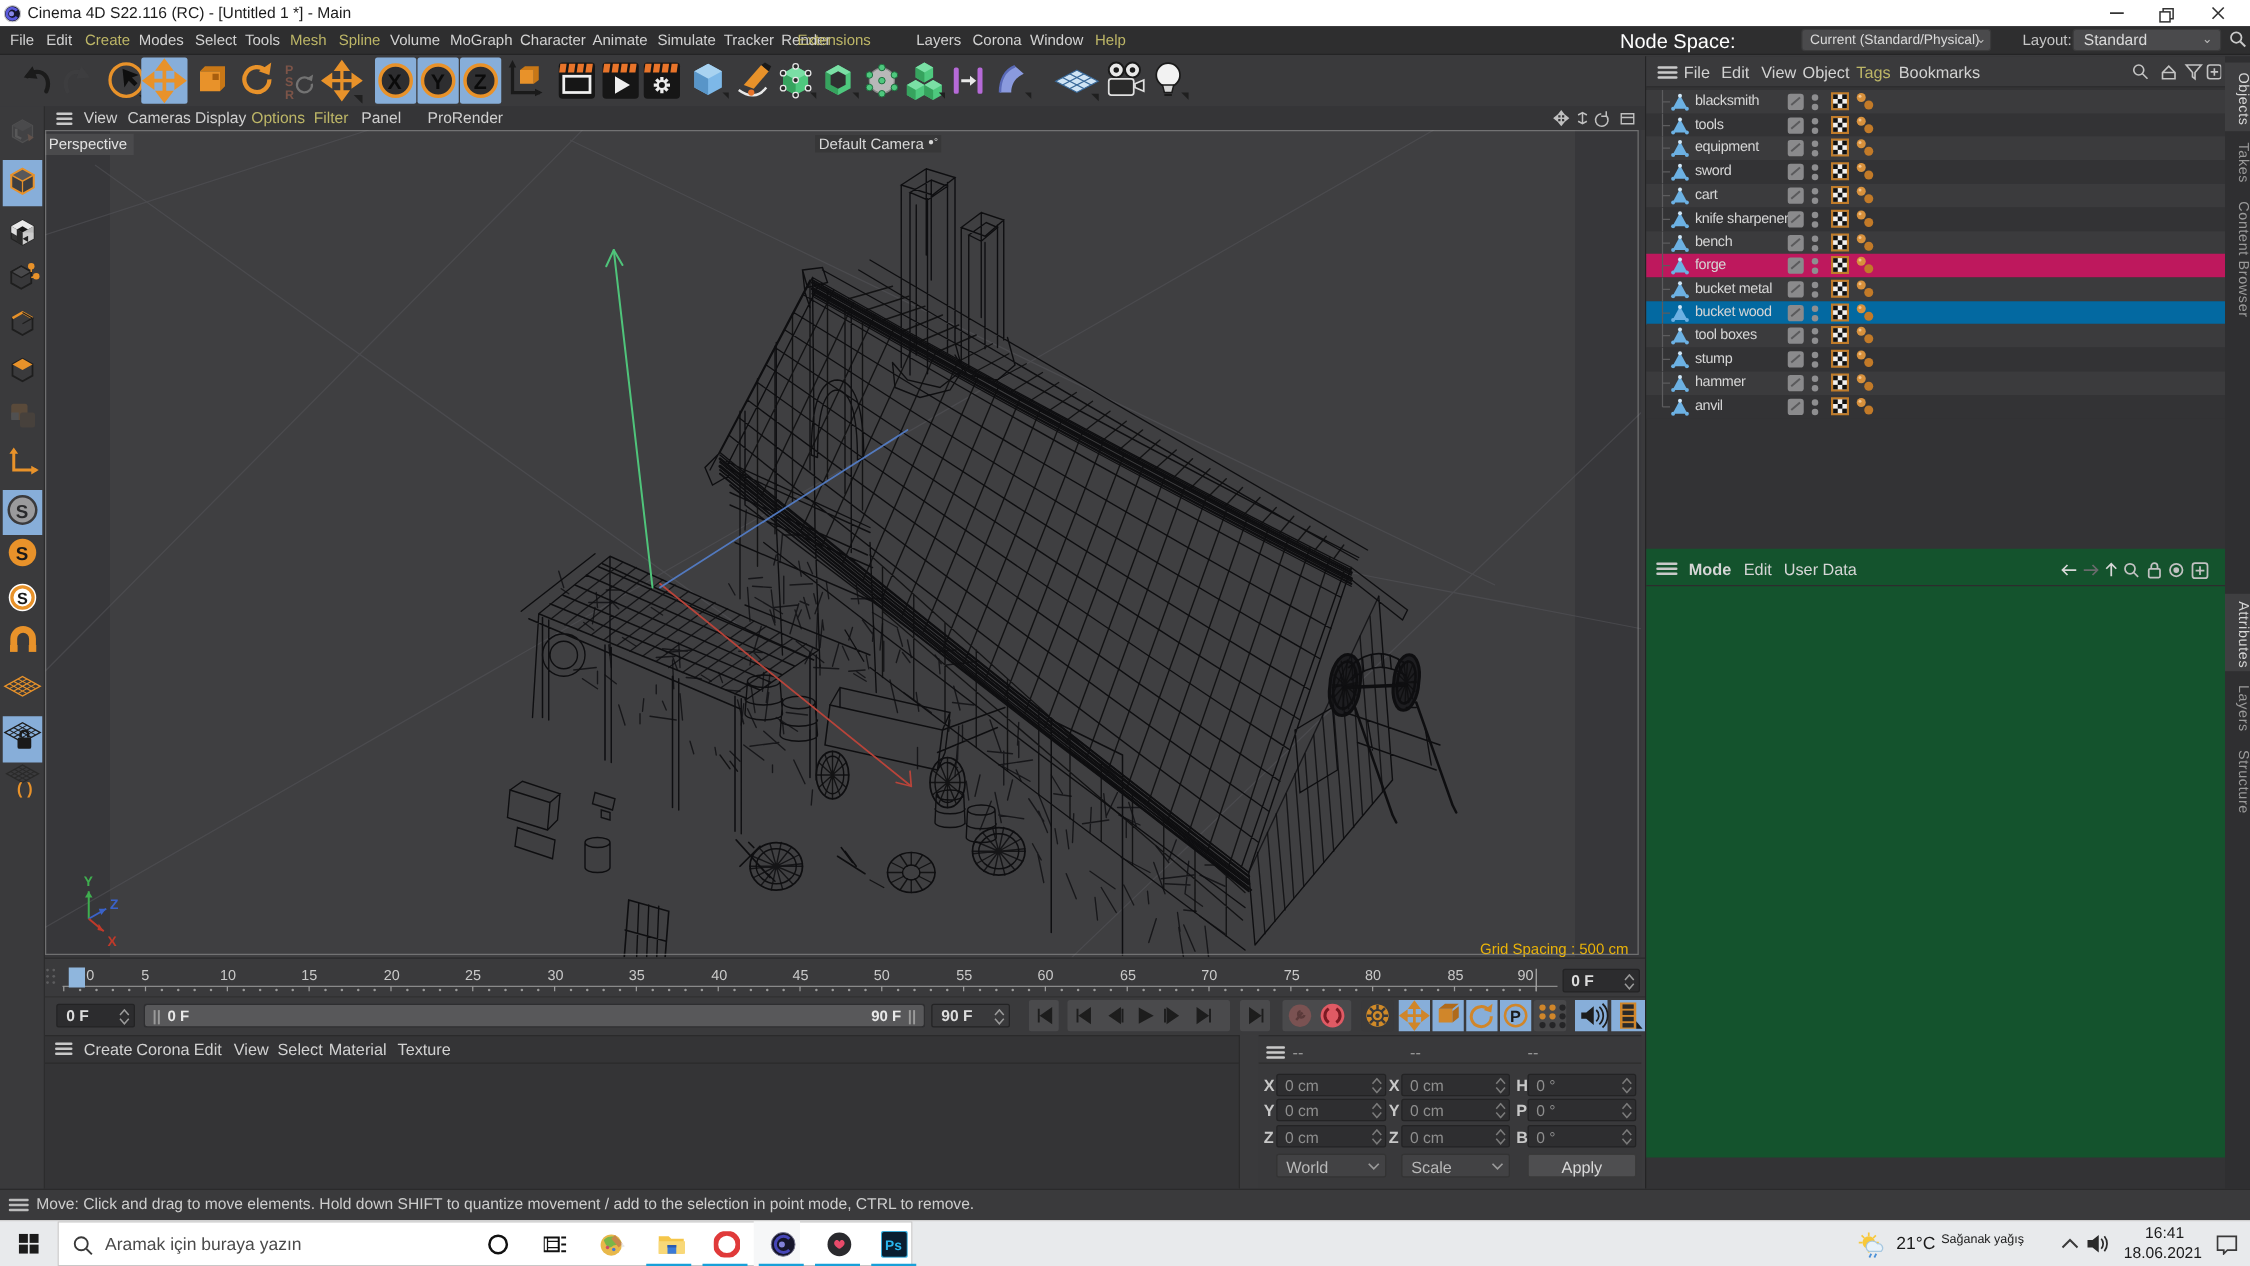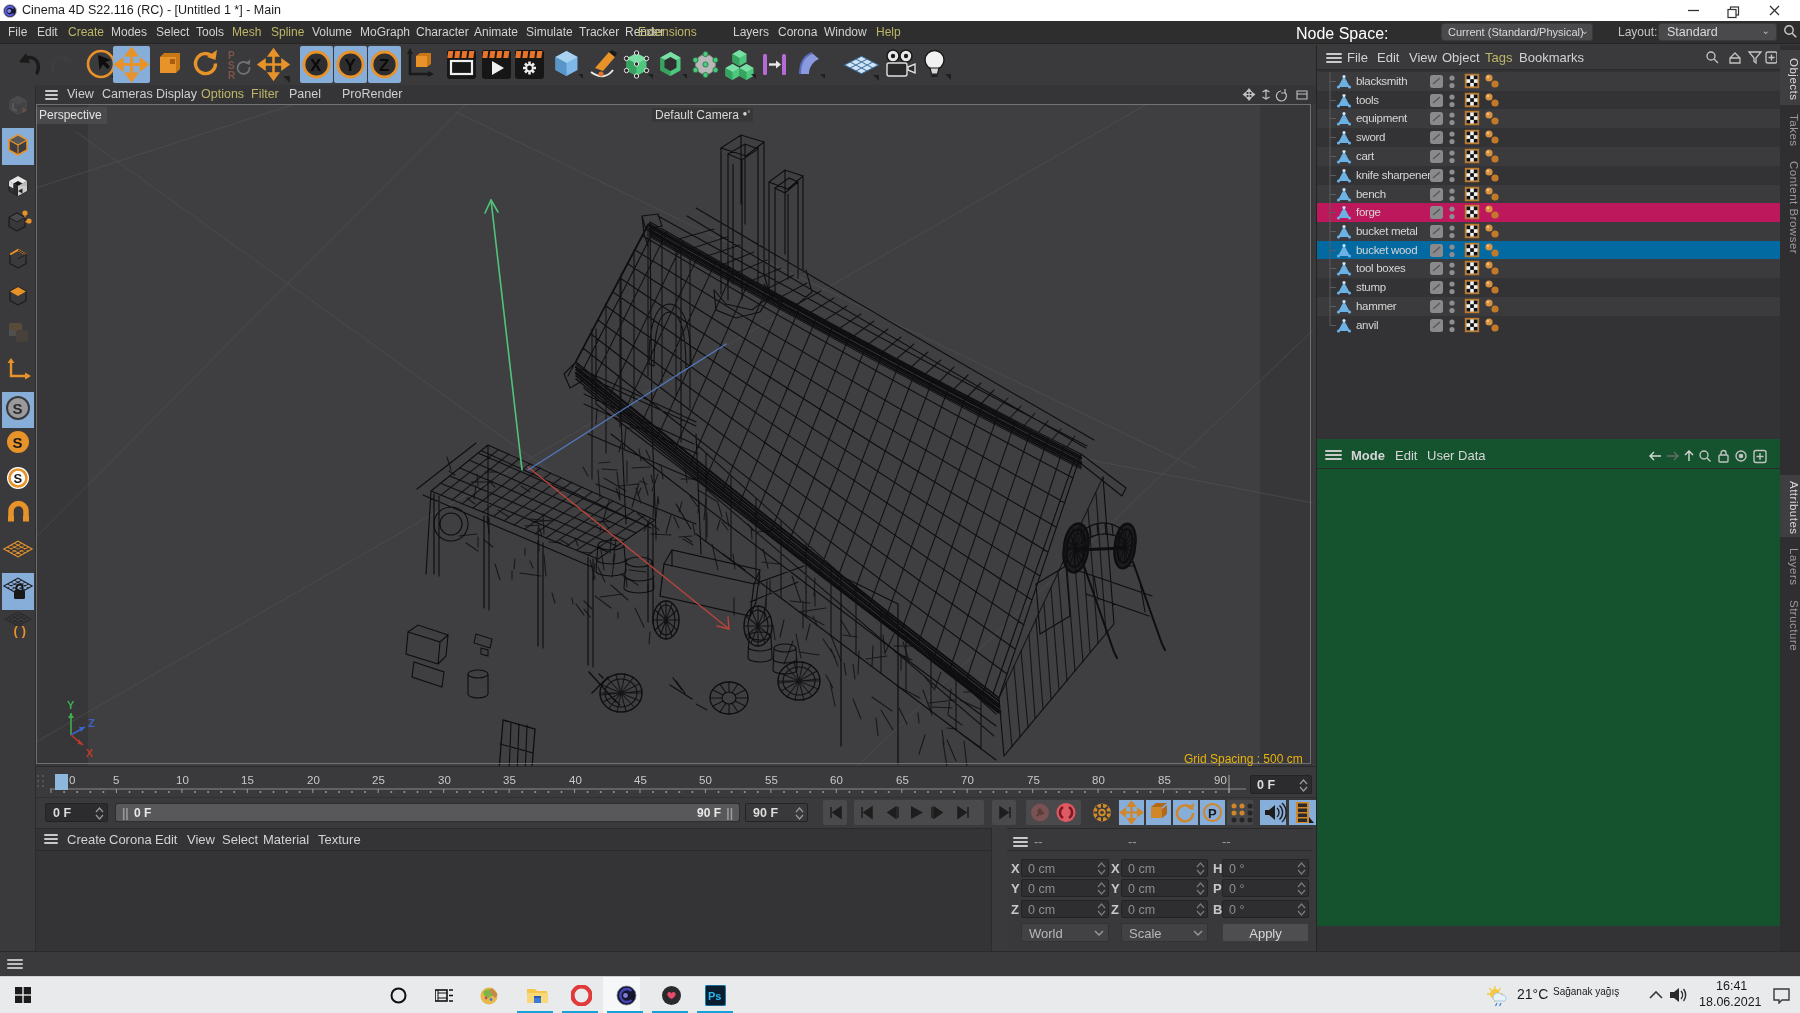--- a/index.html
+++ b/index.html
@@ -1373,30 +1373,38 @@
 <div class="vtab act" style="top:430px;height:62px;padding-top:4px">Attributes</div>
 <div class="vtab" style="top:497px;height:46px;padding-top:4px">Layers</div>
 <div class="vtab" style="top:547px;height:64px;padding-top:4px">Structure</div>
 </div>
 <div class="abs" id="statusbar">
  <div class="ham" style="left:7px;top:7px;width:16px">
       <b style="background:#bdbdbd"></b>
       <b style="background:#bdbdbd"></b>
       <b style="background:#bdbdbd"></b>
     </div>
+ <span class="abs" style="left:29px;top:4px">Move: Click and drag to move elements. Hold down SHIFT to quantize movement / add to the selection in point mode, CTRL to remove.</span>
 </div>
 <div class="abs" id="taskbar">
  <svg class="abs" style="left:15px;top:10px" width="16" height="16">
       <g fill="#1b1b1b">
         <rect x="0" y="0" width="7.3" height="7.3"></rect>
         <rect x="8.7" y="0" width="7.3" height="7.3"></rect>
         <rect x="0" y="8.7" width="7.3" height="7.3"></rect>
         <rect x="8.7" y="8.7" width="7.3" height="7.3"></rect>
       </g>
     </svg>
+ <div class="abs" style="left:46px;top:0;width:684px;height:36px;background:#fff;border:1px solid #c8c8c8">
+  <svg class="abs" style="left:11px;top:10px" width="17" height="17">
+        <circle cx="7" cy="7" r="5.2" fill="none" stroke="#3a3a3a" stroke-width="1.5"></circle>
+        <path d="M11 11l4.5 4.5" stroke="#3a3a3a" stroke-width="1.5"></path>
+      </svg>
+  <span class="abs" style="left:37px;top:9px;font-size:14px;color:#4a4a4a">Aramak için buraya yazın</span>
+ </div>
  <svg class="abs" style="left:390px;top:10px" width="17" height="17">
       <circle cx="8.5" cy="8.5" r="7" fill="none" stroke="#111" stroke-width="2"></circle>
     </svg>
  <svg class="abs" style="left:435px;top:10px" width="18" height="17">
       <rect x="0" y="3" width="12" height="11" fill="none" stroke="#111" stroke-width="1.6"></rect>
       <path d="M14 3h4M14 8.5h4M14 14h4" stroke="#111" stroke-width="1.6"></path>
       <path d="M3 3v11M3 6h9M3 11h9" stroke="#111" stroke-width="1"></path>
     </svg>
  <svg class="abs" style="left:479px;top:8px" width="21" height="21">
       <circle cx="10" cy="11" r="8.5" fill="#e8b84a"></circle>

